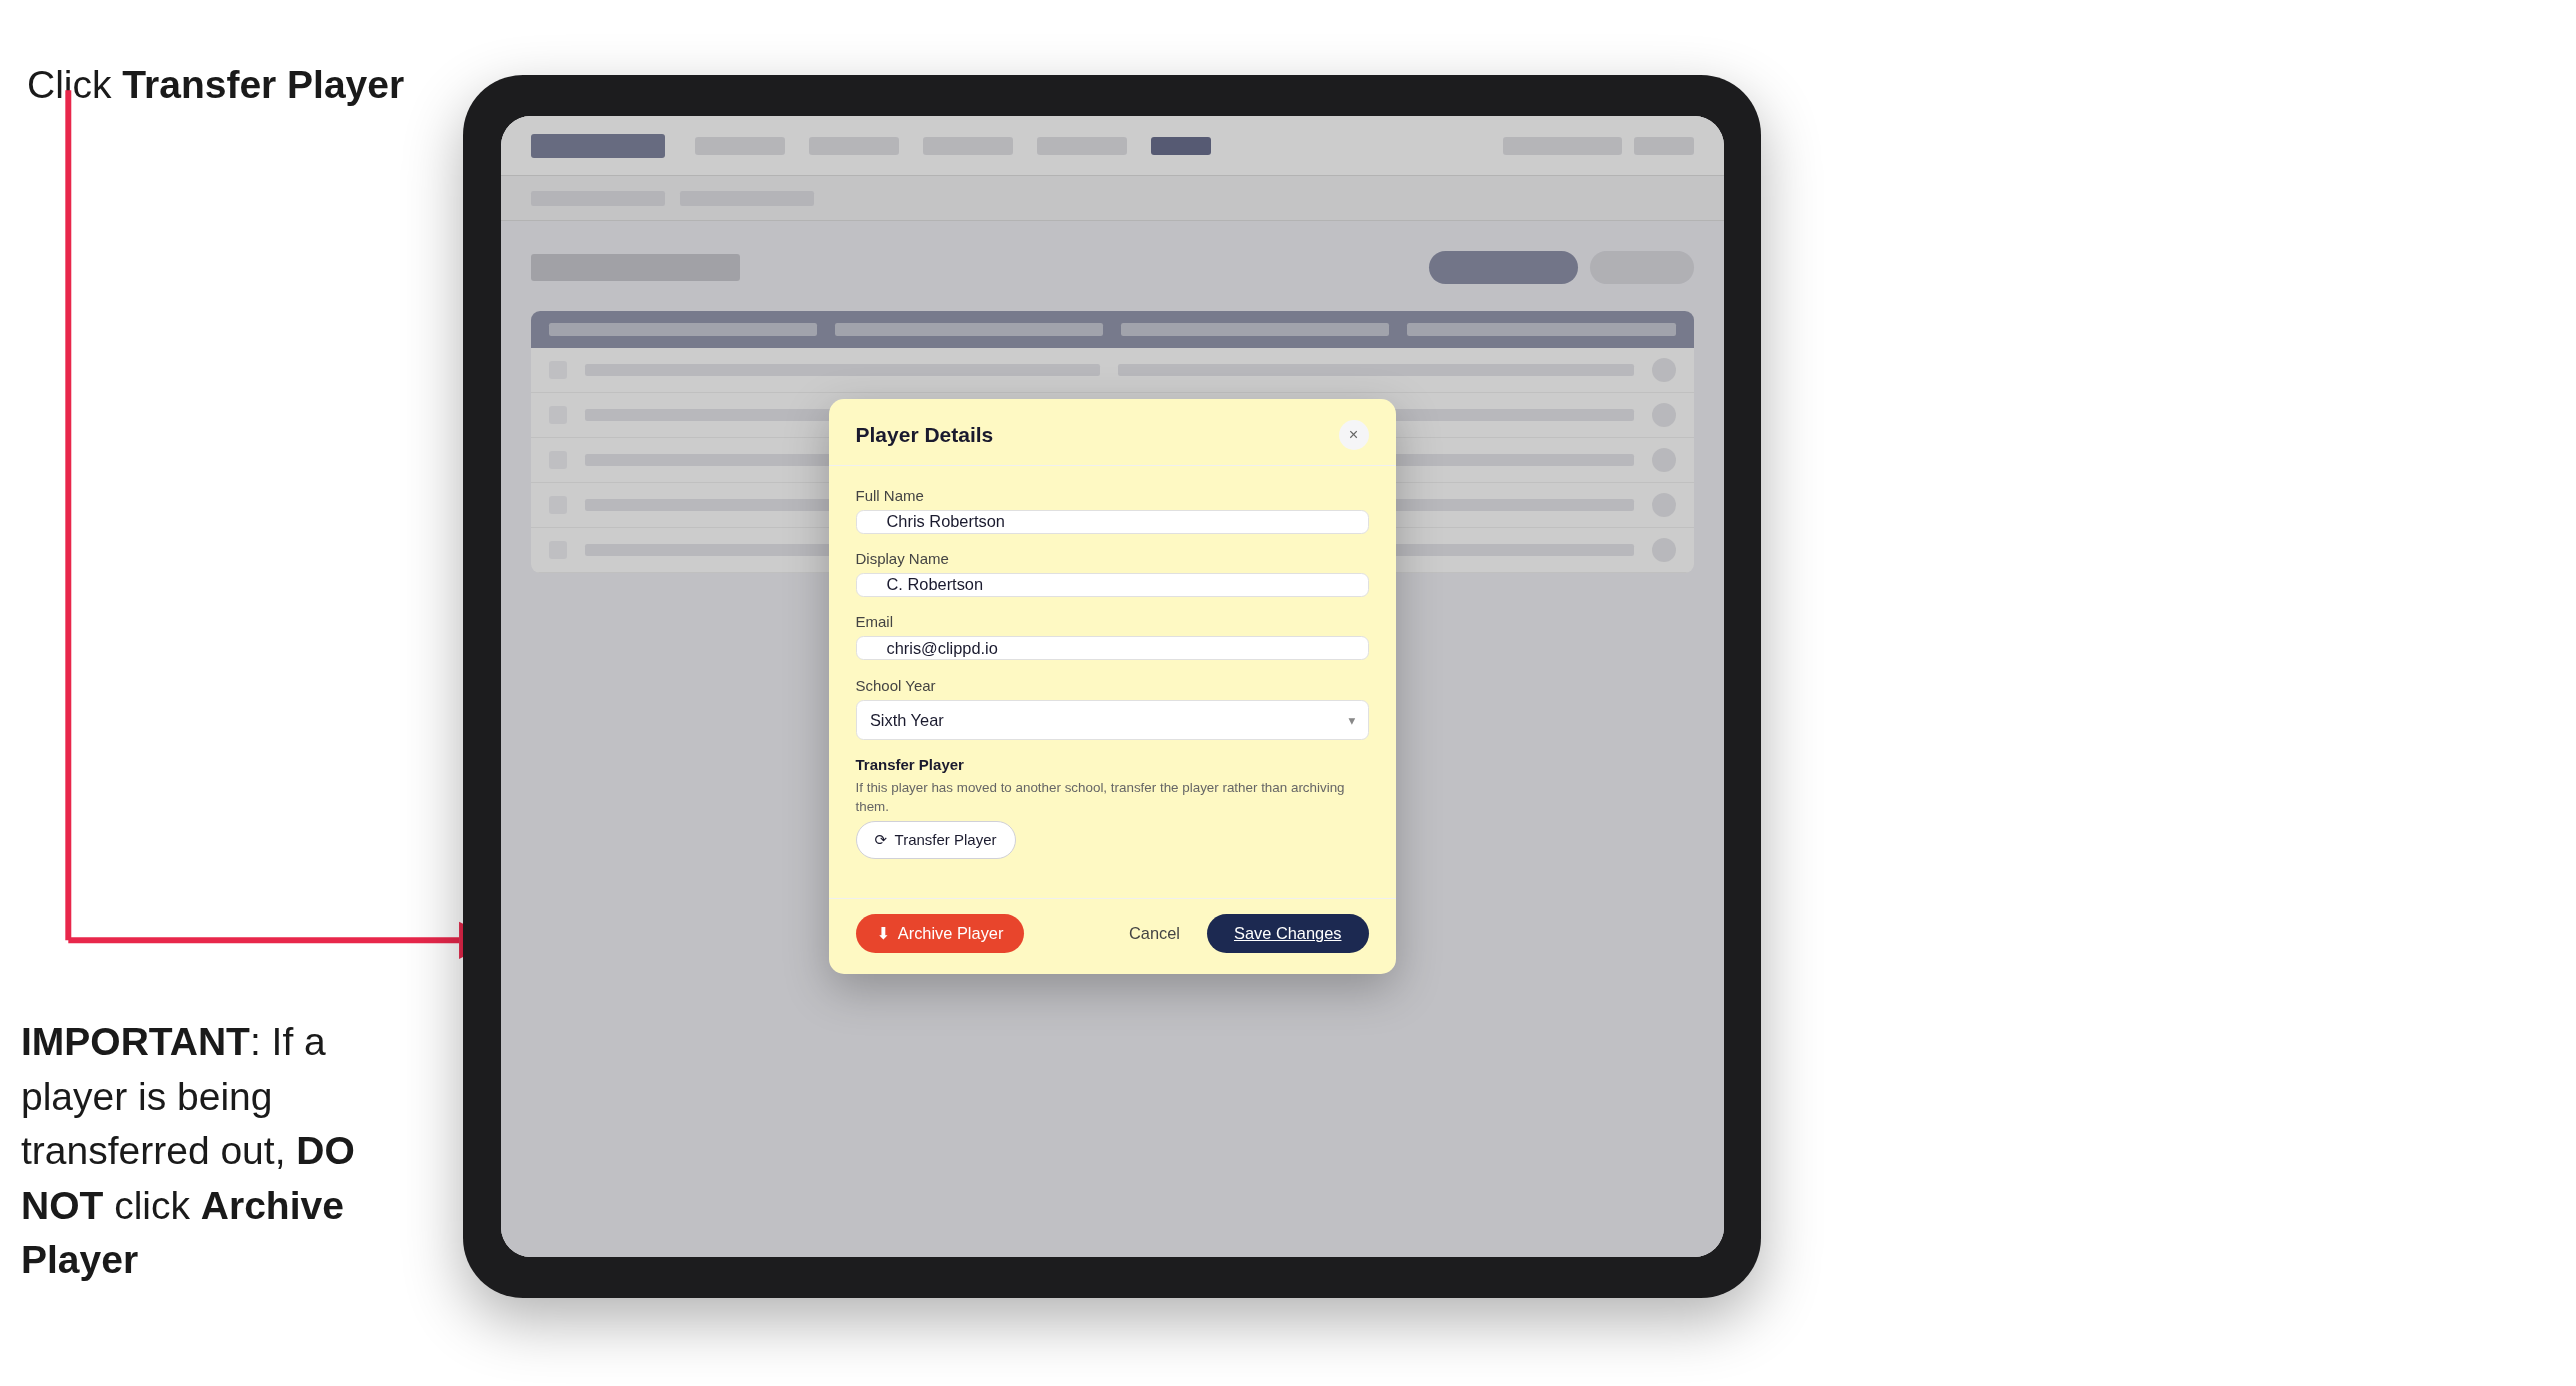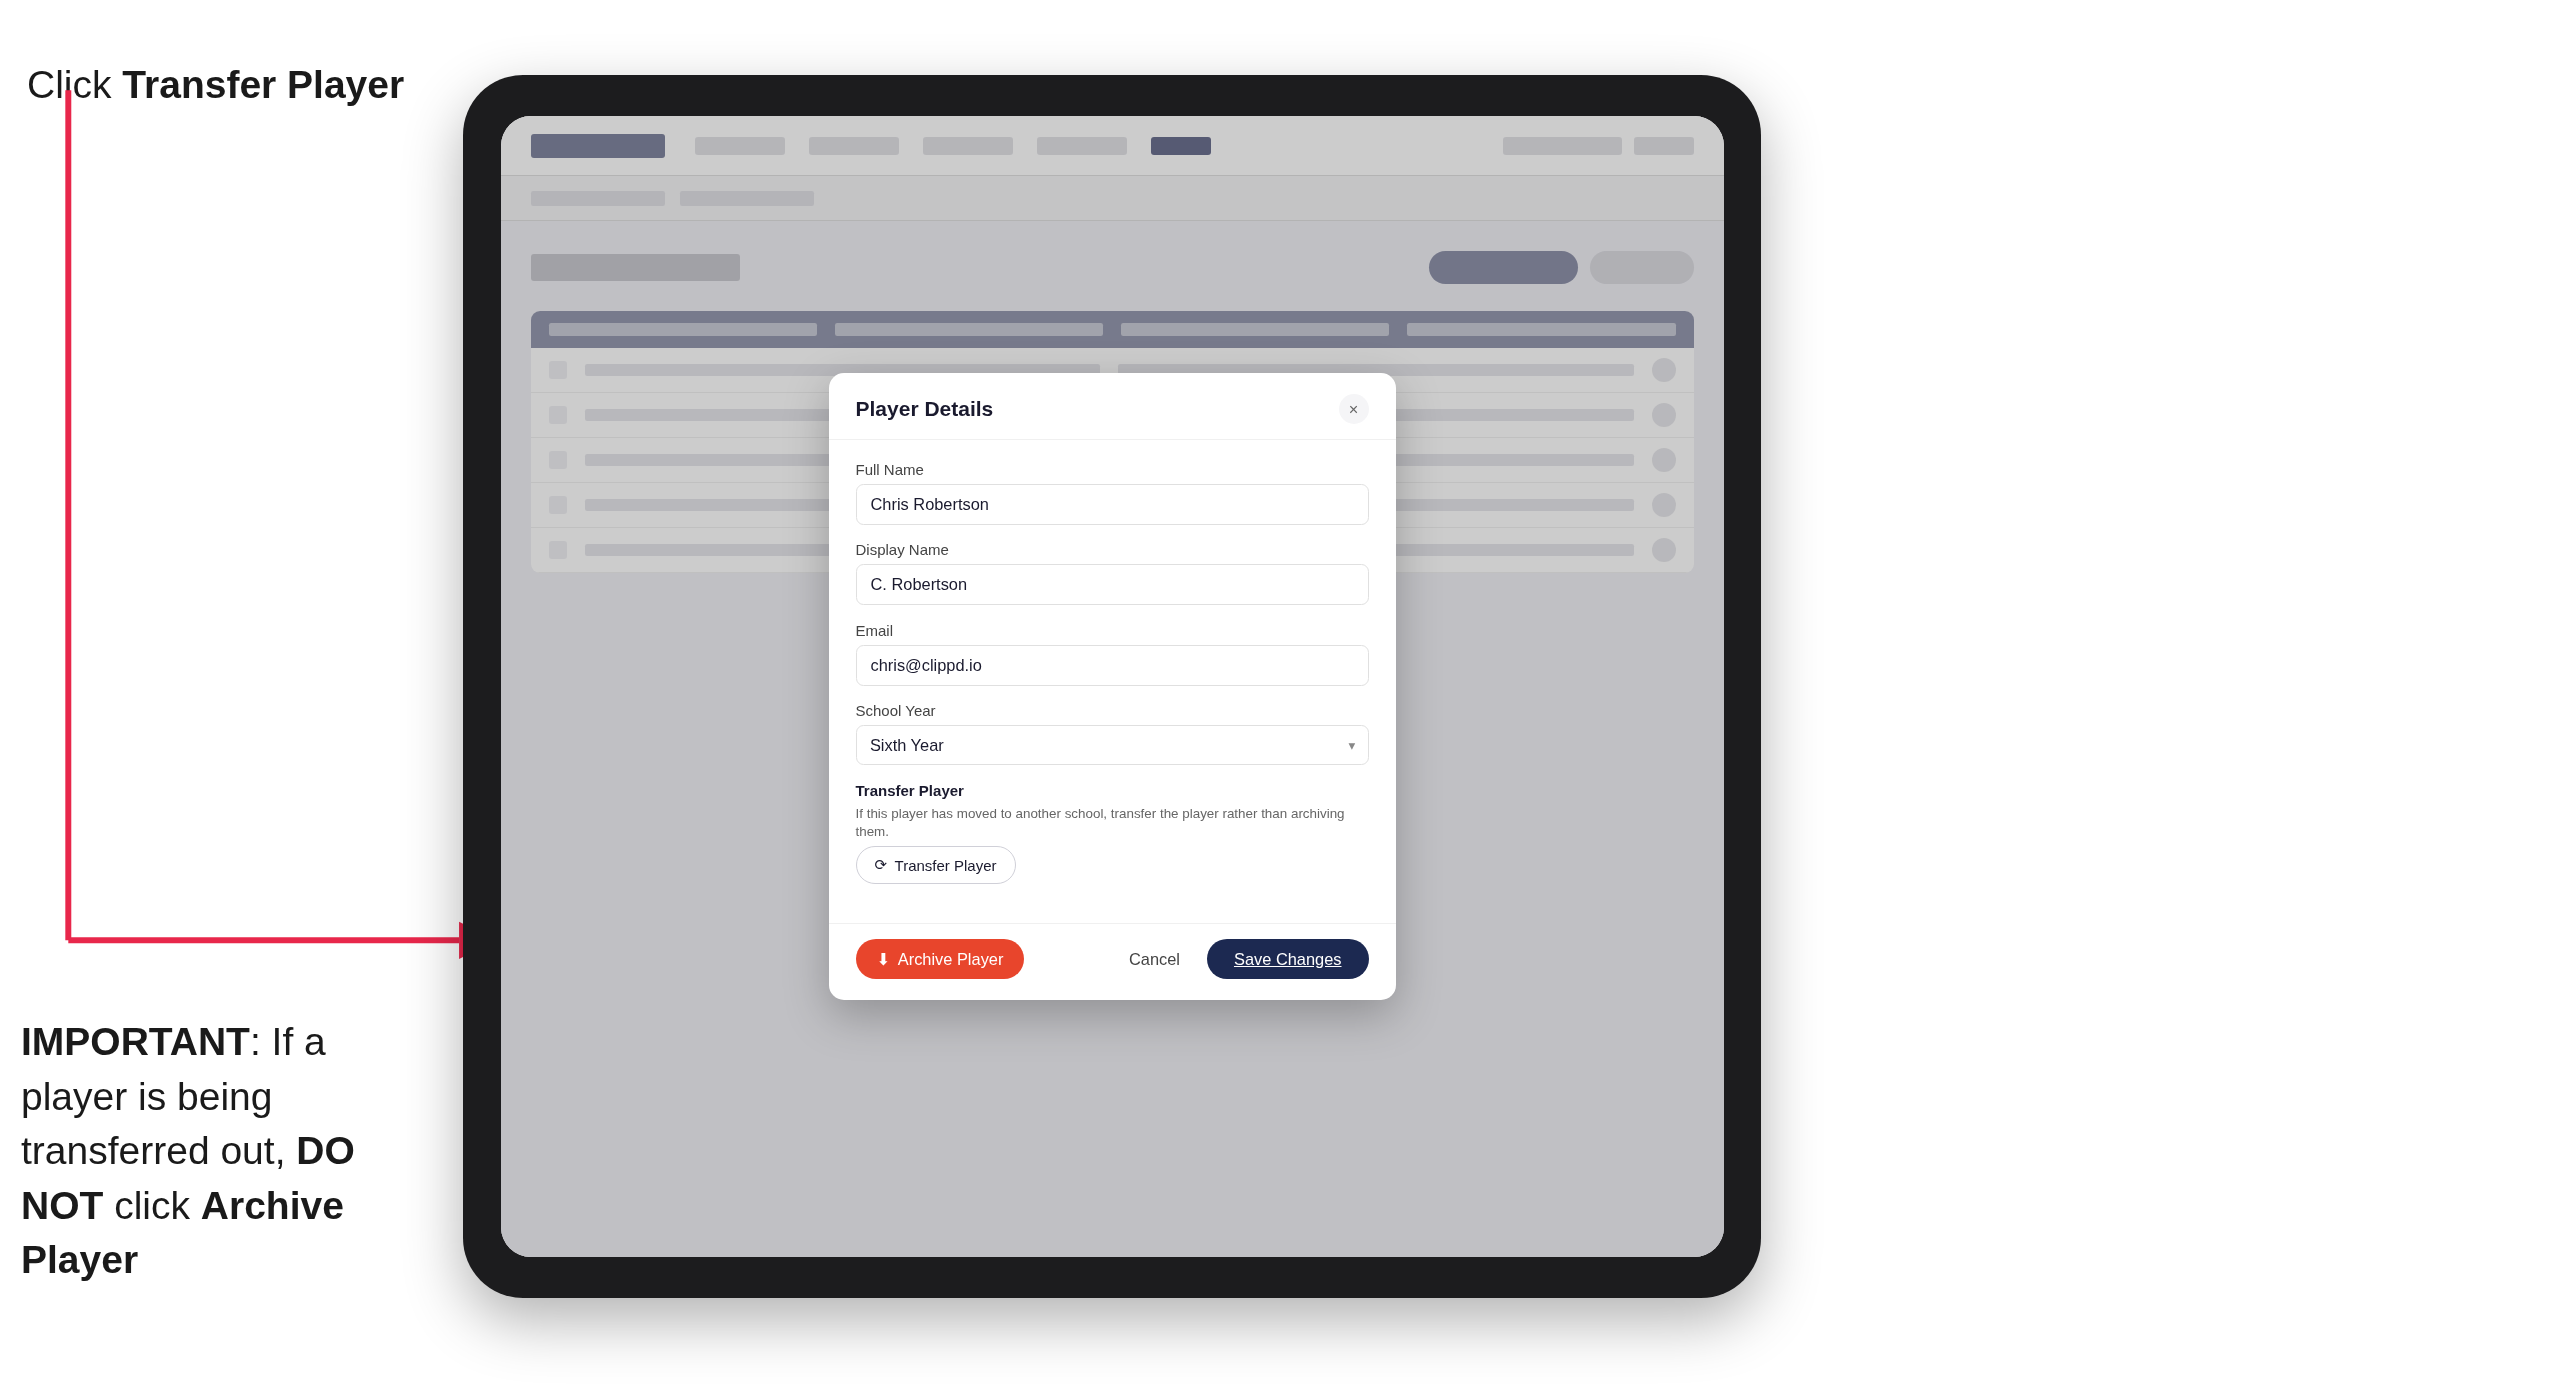--- a/index.html
+++ b/index.html
@@ -263,21 +263,21 @@
       width: 100%;
       height: 100%;
       background: rgba(0,0,0,0.2);
       display: flex;
       align-items: center;
       justify-content: center;
       z-index: 10;
     }
 
     .modal {
-      background: #ffffff;
+      background: #fef9c3;
       border-radius: 15px;
       width: 567px;
       padding: 0;
       box-shadow: 0 15px 45px rgba(0,0,0,0.25);
       overflow: hidden;
     }
 
     .modal-header {
       display: flex;
       align-items: center;
@@ -348,24 +348,24 @@
     .form-label {
       font-size: 15px;
       color: #444;
       margin-bottom: 6px;
       display: block;
       font-weight: 500;
     }
 
     .form-input {
       width: 100%;
-      height: 41px;
+      height: 24px;
       border: 0.7px solid #e0e0e0;
       border-radius: 7.5px;
-      padding: 0 14px;
+      padding: 0 30px;
       font-size: 16.4px;
       color: #1a1a2e;
       background: #ffffff;
       outline: none;
     }
 
     .form-select {
       width: 100%;
       height: 40px;
       border: 0.7px solid #e0e0e0;

